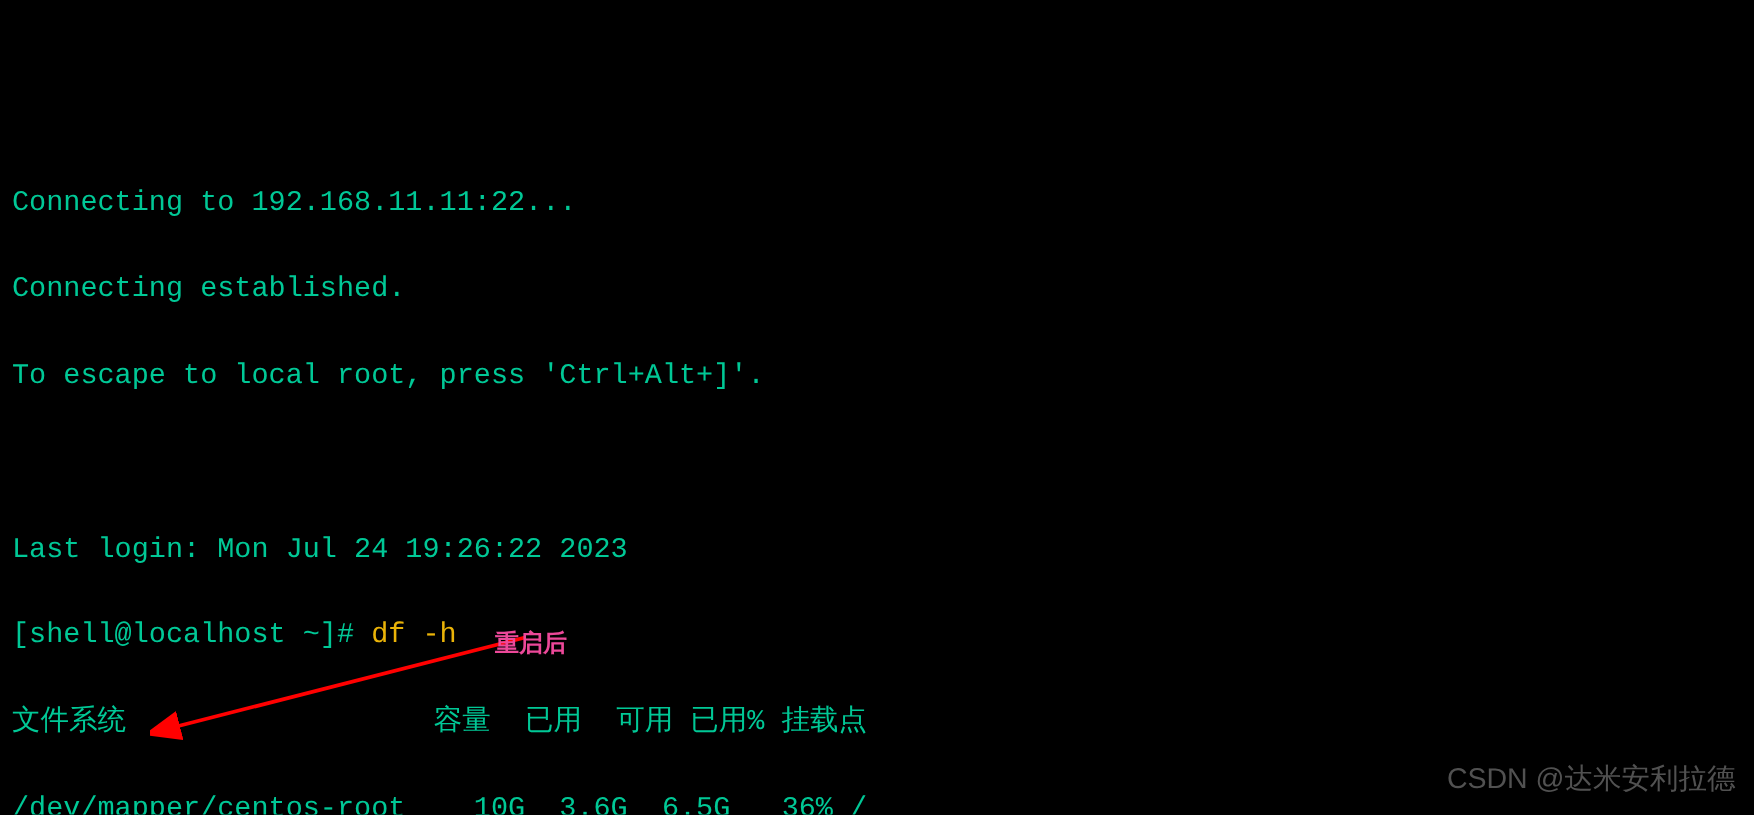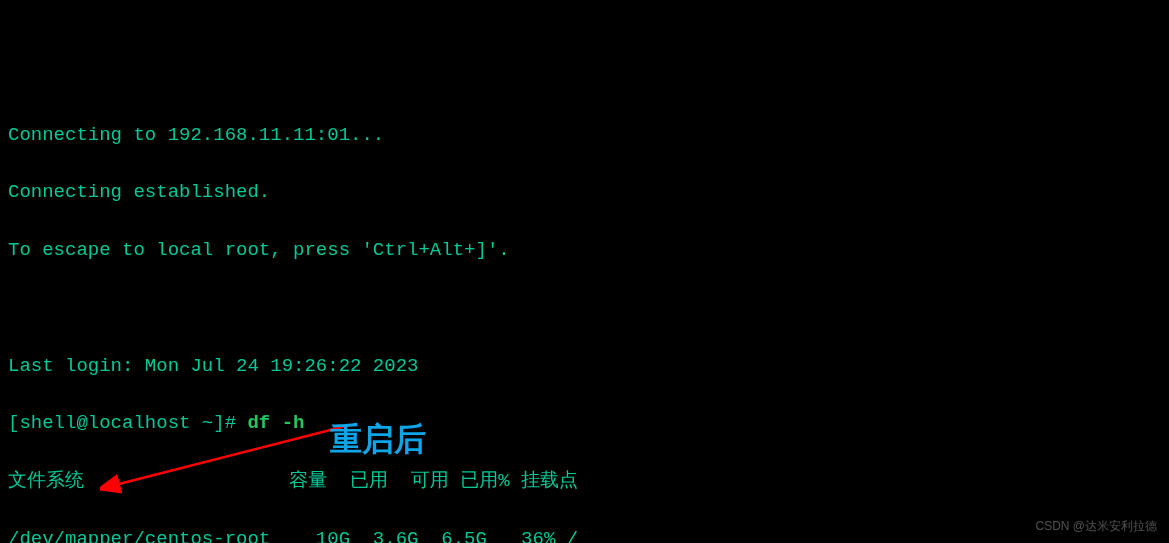--- a/index.html
+++ b/index.html
@@ -17,56 +17,55 @@
       white-space: pre;
       position: relative;
       width: 1169px;
       height: 543px;
       overflow: hidden;
     }
     .line {
       display: block;
     }
     .white {
-      color: #22c55e;
-      font-weight: bold;
+      color: #eab308;
     }
     .annotation-label {
       position: absolute;
-      color: #0ea5e9;
-      font-size: 32px;
+      color: #ec4899;
+      font-size: 16px;
       font-weight: bold;
-      font-family: Liberation Mono, monospace;
+      font-family: Liberation Serif, serif;
       left: 330px;
       top: 418px;
       z-index: 10;
     }
     .watermark {
       position: absolute;
       bottom: 8px;
       right: 12px;
       color: #888888;
-      font-size: 12px;
+      font-size: 19px;
       font-family: 'Microsoft YaHei', sans-serif;
       opacity: 0.6;
     }
     .arrow-svg {
       position: absolute;
       left: 100px;
       top: 405px;
       z-index: 5;
       pointer-events: none;
     }
   </style>
 </head>
 <body>
 
 
 
-<div class="line">Connecting to 192.168.11.11:01...</div>
+<div class="line">Connecting to 192.168.11.11:22...</div>
 <div class="line">Connecting established.</div>
 <div class="line">To escape to local root, press 'Ctrl+Alt+]'.</div>
 <div class="line"> </div>
 <div class="line">Last login: Mon Jul 24 19:26:22 2023</div>
 <div class="line"><span>[shell@localhost ~]# </span><span class="white">df -h</span></div>
 <div class="line" id="df-header">文件系统                  容量  已用  可用 已用% 挂载点</div>
 <div id="df-rows"><div class="line">/dev/mapper/centos-root    10G  3.6G  6.5G   36% /</div></div>
 
 
 <div class="annotation-label">重启后</div>

